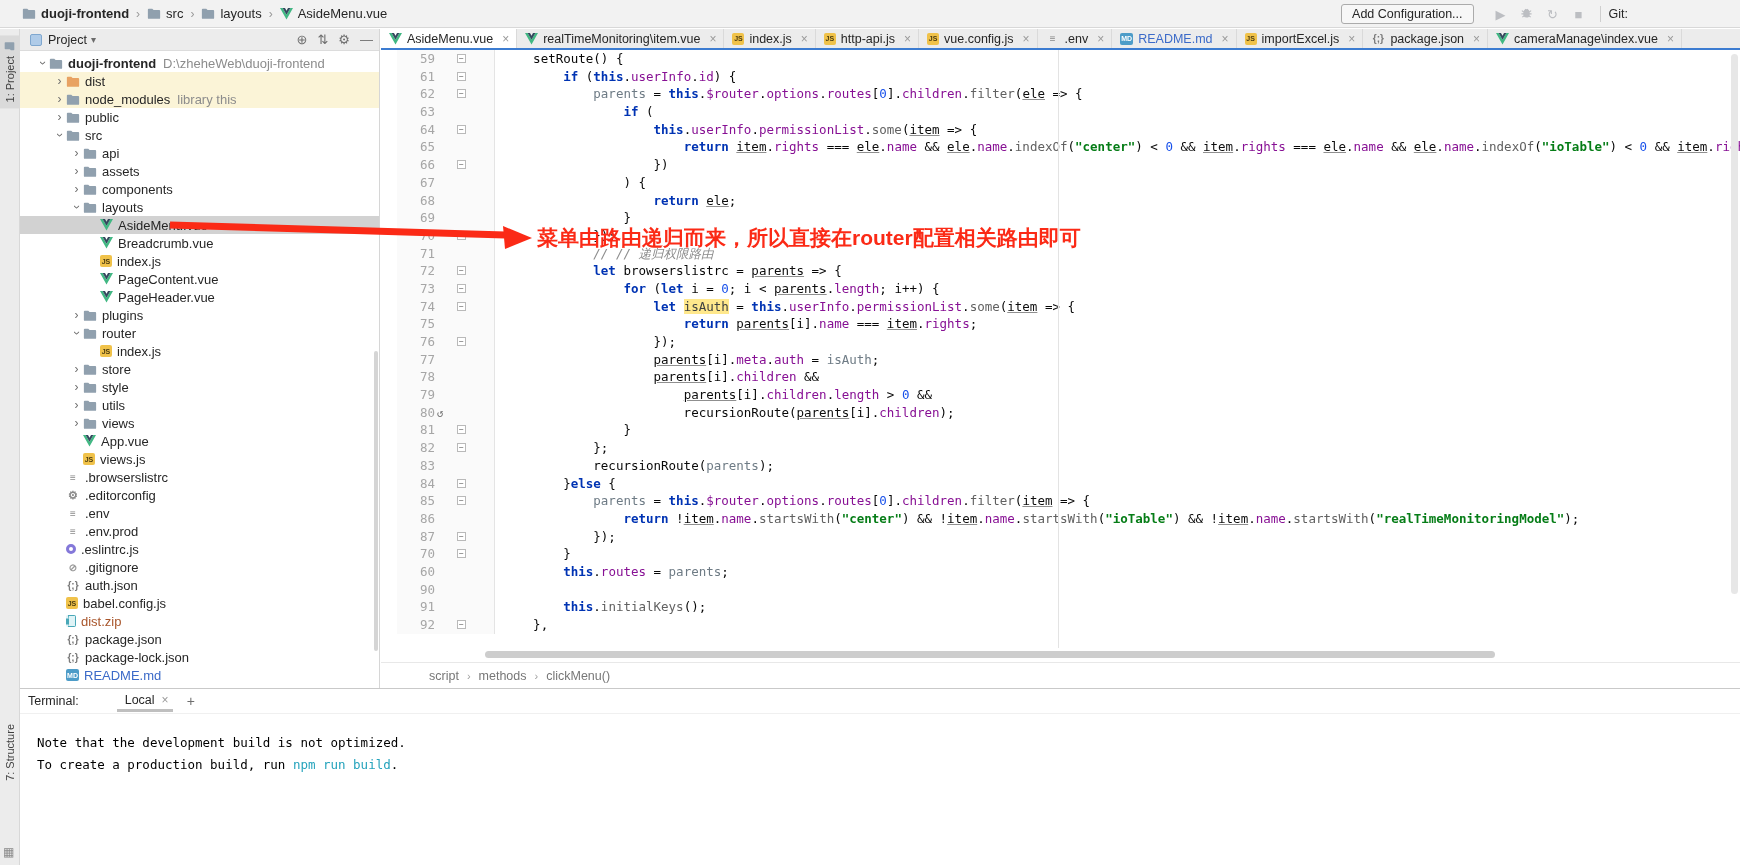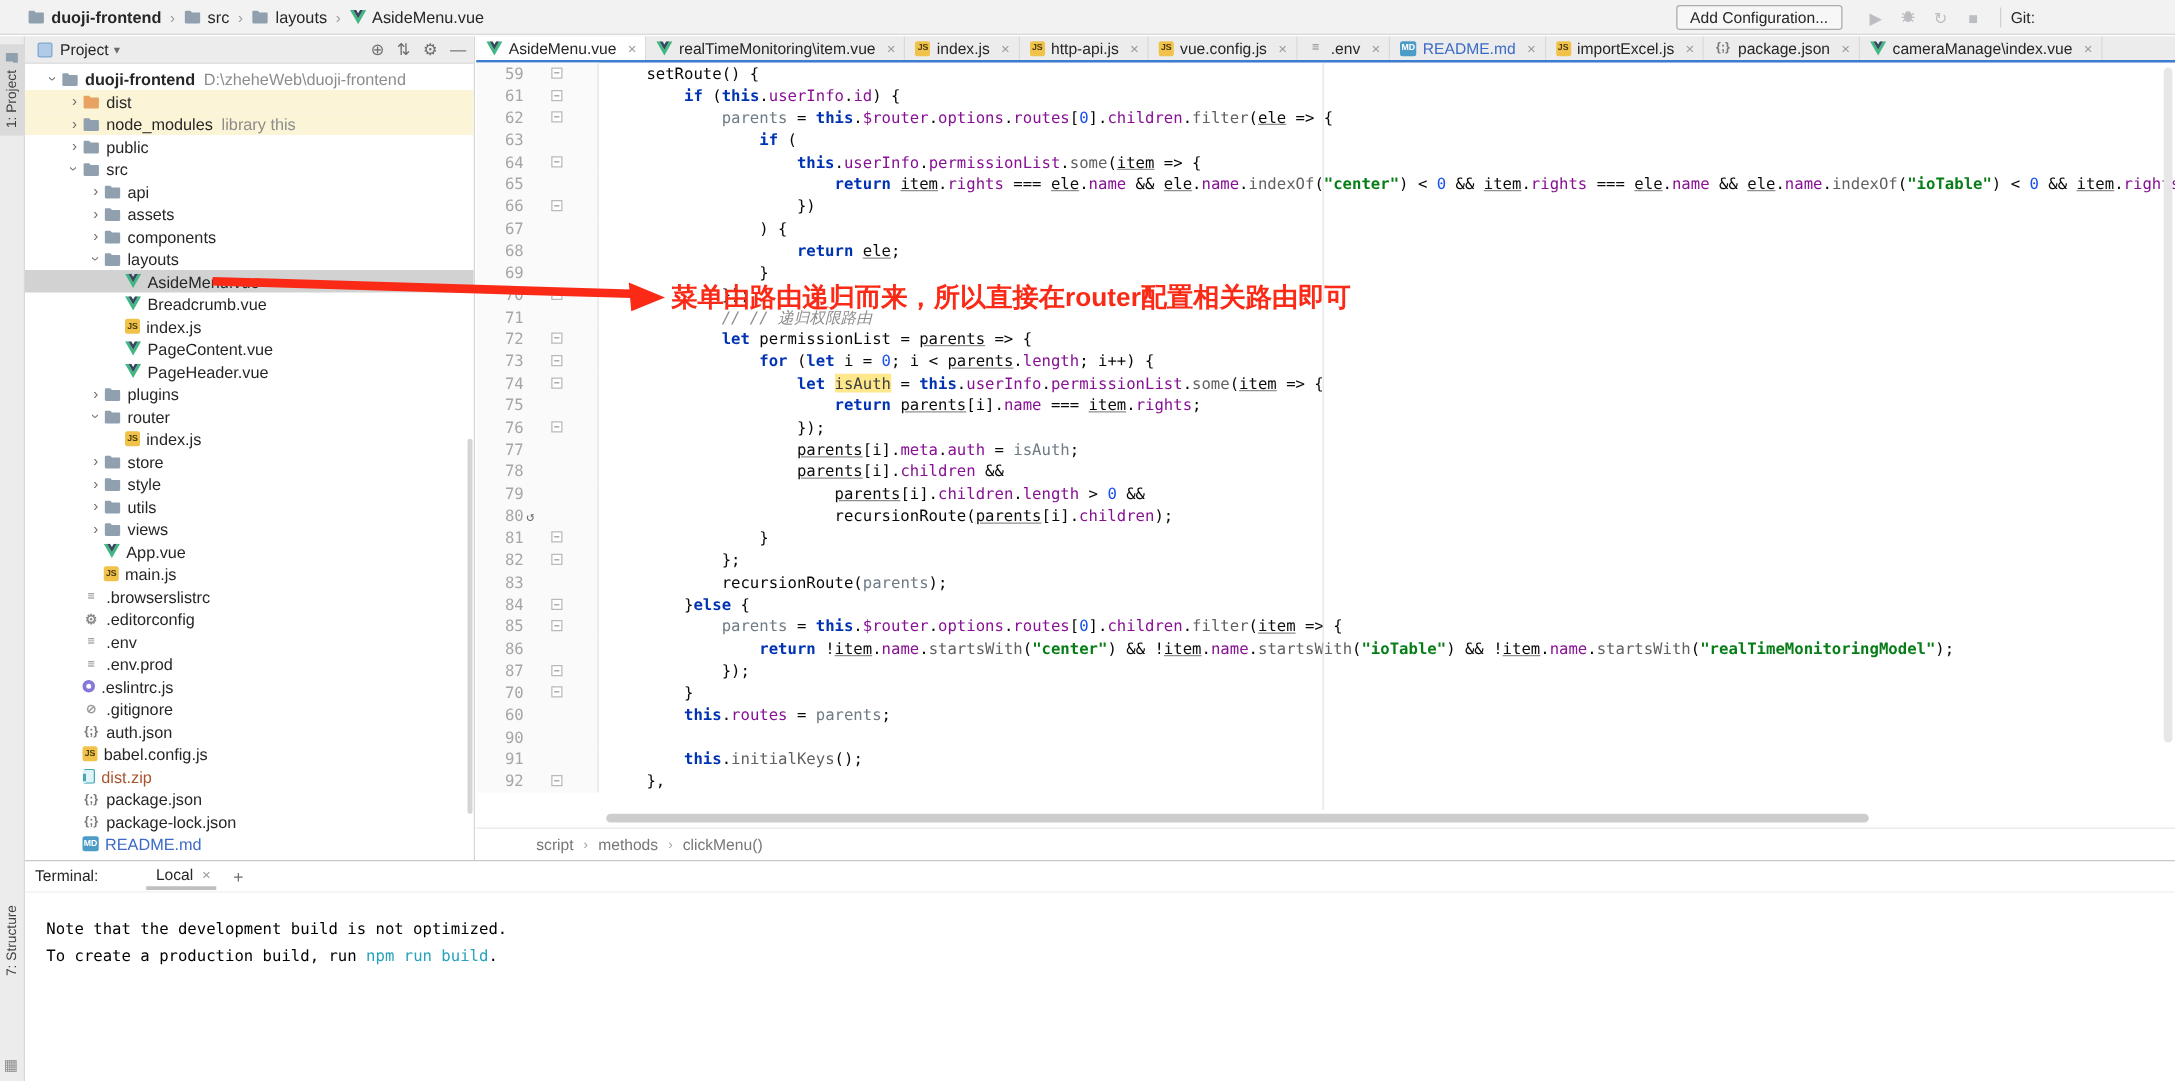--- a/index.html
+++ b/index.html
@@ -69,21 +69,21 @@
     display:flex; flex-direction:column; background:#fff; }
   #tabbar { height:21px; background:#ECECEC; display:flex; align-items:stretch;
     border-bottom:2px solid #3C7CD1; overflow:hidden; }
   .etab { display:flex; align-items:center; gap:5px; padding:0 7px 0 8px; font-size:12.5px;
     color:#262626; border-right:1px solid #DADADA; white-space:nowrap; }
   .etab.active { background:#FFFFFF; }
   .etab .x { color:#9A9A9A; font-size:12px; margin-left:4px; }
   #codearea { position:relative; flex:1; overflow:hidden; }
   .marginguide { position:absolute; left:677px; top:0; bottom:14px; width:1px; background:#E3E3E3; }
   .cl { display:flex; height:17.7px; line-height:17.7px;
-    font-family:"DejaVu Sans Mono", monospace; font-size:12.5px; }
+    font-family:"DejaVu Sans Mono", monospace; font-size:12.5px;margin-left:16px; }
   .g-num { width:38px; text-align:right; color:#A6A6A6; flex:none; background:#FAFAFA; }
   .g-fold { width:60px; flex:none; background:#FAFAFA; border-right:1px solid #E4E4E4;
     position:relative; color:#8E8E8E; }
   .fbox { position:absolute; left:22px; top:4px; width:9px; height:9px; border:1px solid #B9B9B9;
     background:#fff; font-size:8px; line-height:7px; text-align:center; color:#6E6E6E; }
   .grec { position:absolute; left:2px; top:1px; font-size:11px; color:#6E6E6E; }
   .ctext { white-space:pre; padding-left:8px; color:#080808; }
   .tk-k { color:#0033B3; font-weight:bold; }
   .tk-s { color:#067D17; font-weight:bold; }
   .tk-n { color:#1750EB; }
@@ -351,21 +351,21 @@
           <span class="tchev"></span>
           <svg width="13" height="12" viewBox="0 0 24 22" class="icv">
             <path fill="#41B883" d="M0 0h4.8L12 12.5 19.2 0H24L12 21z"></path>
             <path fill="#34495E" d="M4.8 0h4.4L12 4.8 14.8 0h4.4L12 12.5z"></path>
           </svg>
           <span class="tlabel">App.vue</span>
         </div>
         <div class="trow" style="padding-left: 50px;">
           <span class="tchev"></span>
           <span class="fic js">JS</span>
-          <span class="tlabel">main.js</span>
+          <span class="tlabel">views.js</span>
         </div>
         <div class="trow" style="padding-left: 33px;">
           <span class="tchev"></span>
           <span class="fic txt">≡</span>
           <span class="tlabel">.browserslistrc</span>
         </div>
         <div class="trow" style="padding-left: 33px;">
           <span class="tchev"></span>
           <span class="fic gear">⚙</span>
           <span class="tlabel">.editorconfig</span>
@@ -558,21 +558,21 @@
           <div class="cl">
             <span class="g-num">71</span>
             <span class="g-fold"></span>
             <span class="ctext"><span class="tk-d">            </span><span class="tk-c">// // 递归权限路由</span></span>
           </div>
           <div class="cl">
             <span class="g-num">72</span>
             <span class="g-fold">
               <span class="fbox">−</span>
             </span>
-            <span class="ctext"><span class="tk-d">            </span><span class="tk-k">let</span><span class="tk-d"> permissionList = </span><span class="tk-p">parents</span><span class="tk-d"> =&gt; {</span></span>
+            <span class="ctext"><span class="tk-d">            </span><span class="tk-k">let</span><span class="tk-d"> browserslistrc = </span><span class="tk-p">parents</span><span class="tk-d"> =&gt; {</span></span>
           </div>
           <div class="cl">
             <span class="g-num">73</span>
             <span class="g-fold">
               <span class="fbox">−</span>
             </span>
             <span class="ctext"><span class="tk-d">                </span><span class="tk-k">for</span><span class="tk-d"> (</span><span class="tk-k">let</span><span class="tk-d"> i = </span><span class="tk-n">0</span><span class="tk-d">; i &lt; </span><span class="tk-p">parents</span><span class="tk-d">.</span><span class="tk-f">length</span><span class="tk-d">; i++) {</span></span>
           </div>
           <div class="cl">
             <span class="g-num">74</span>

